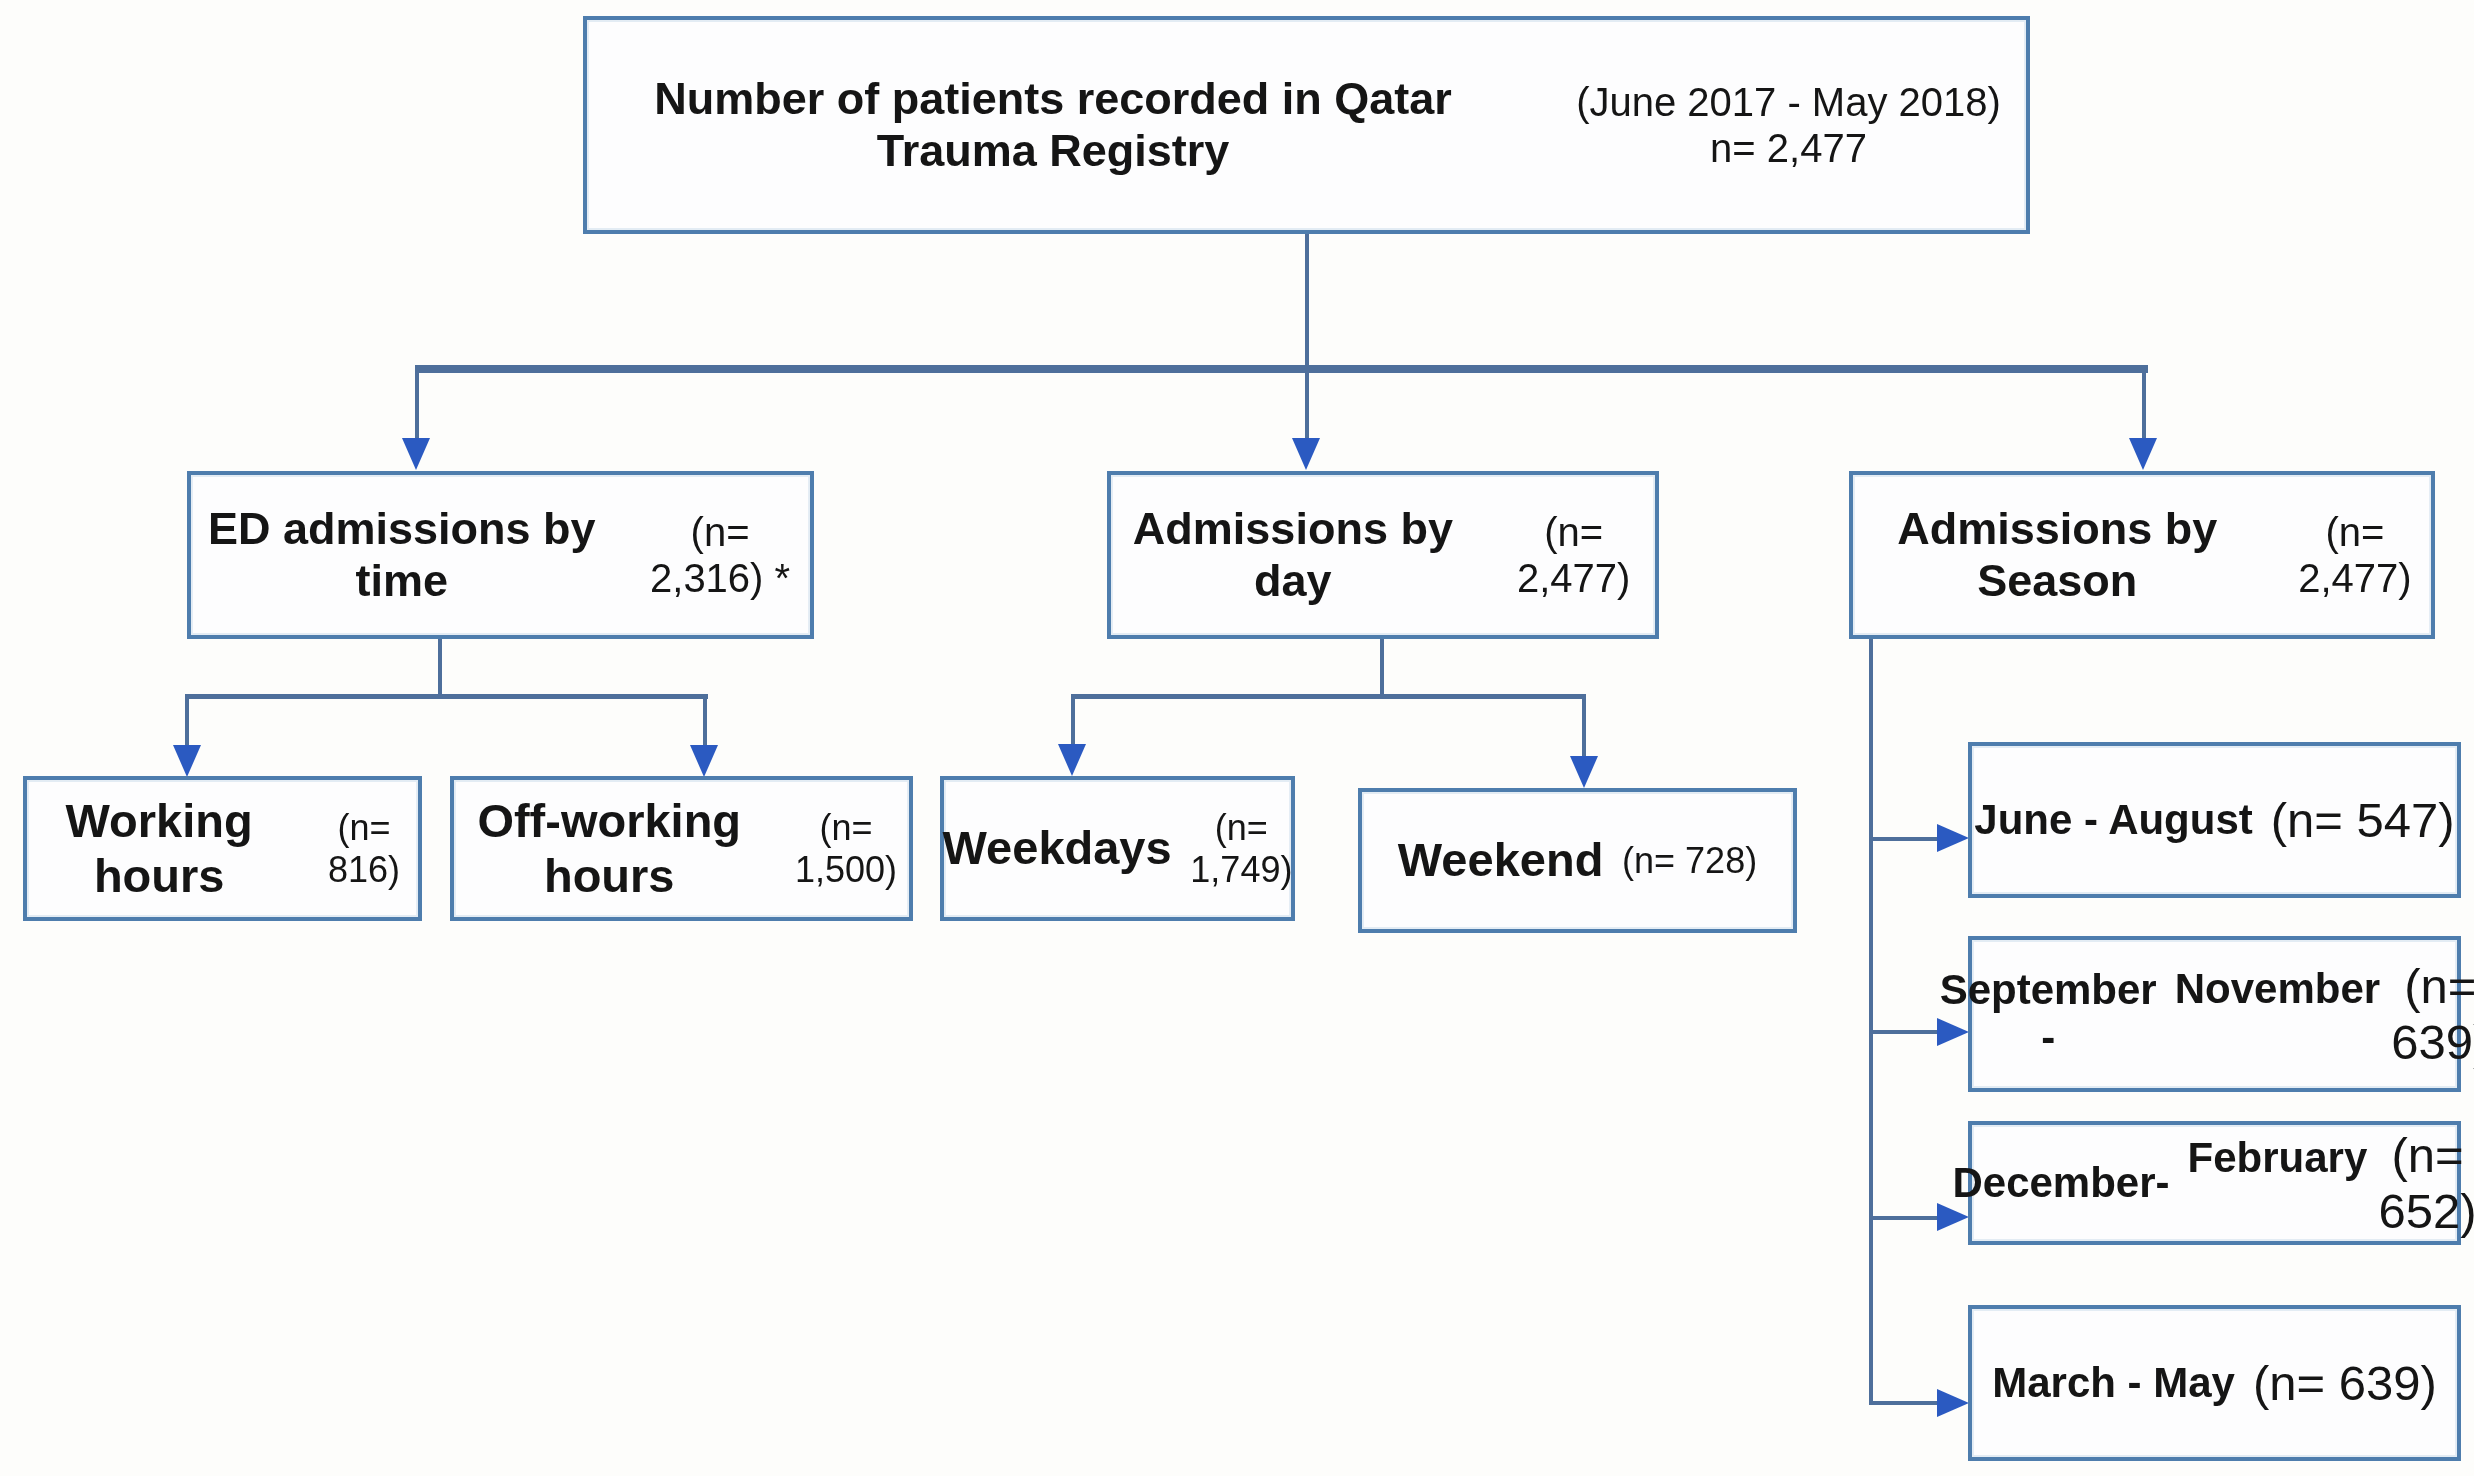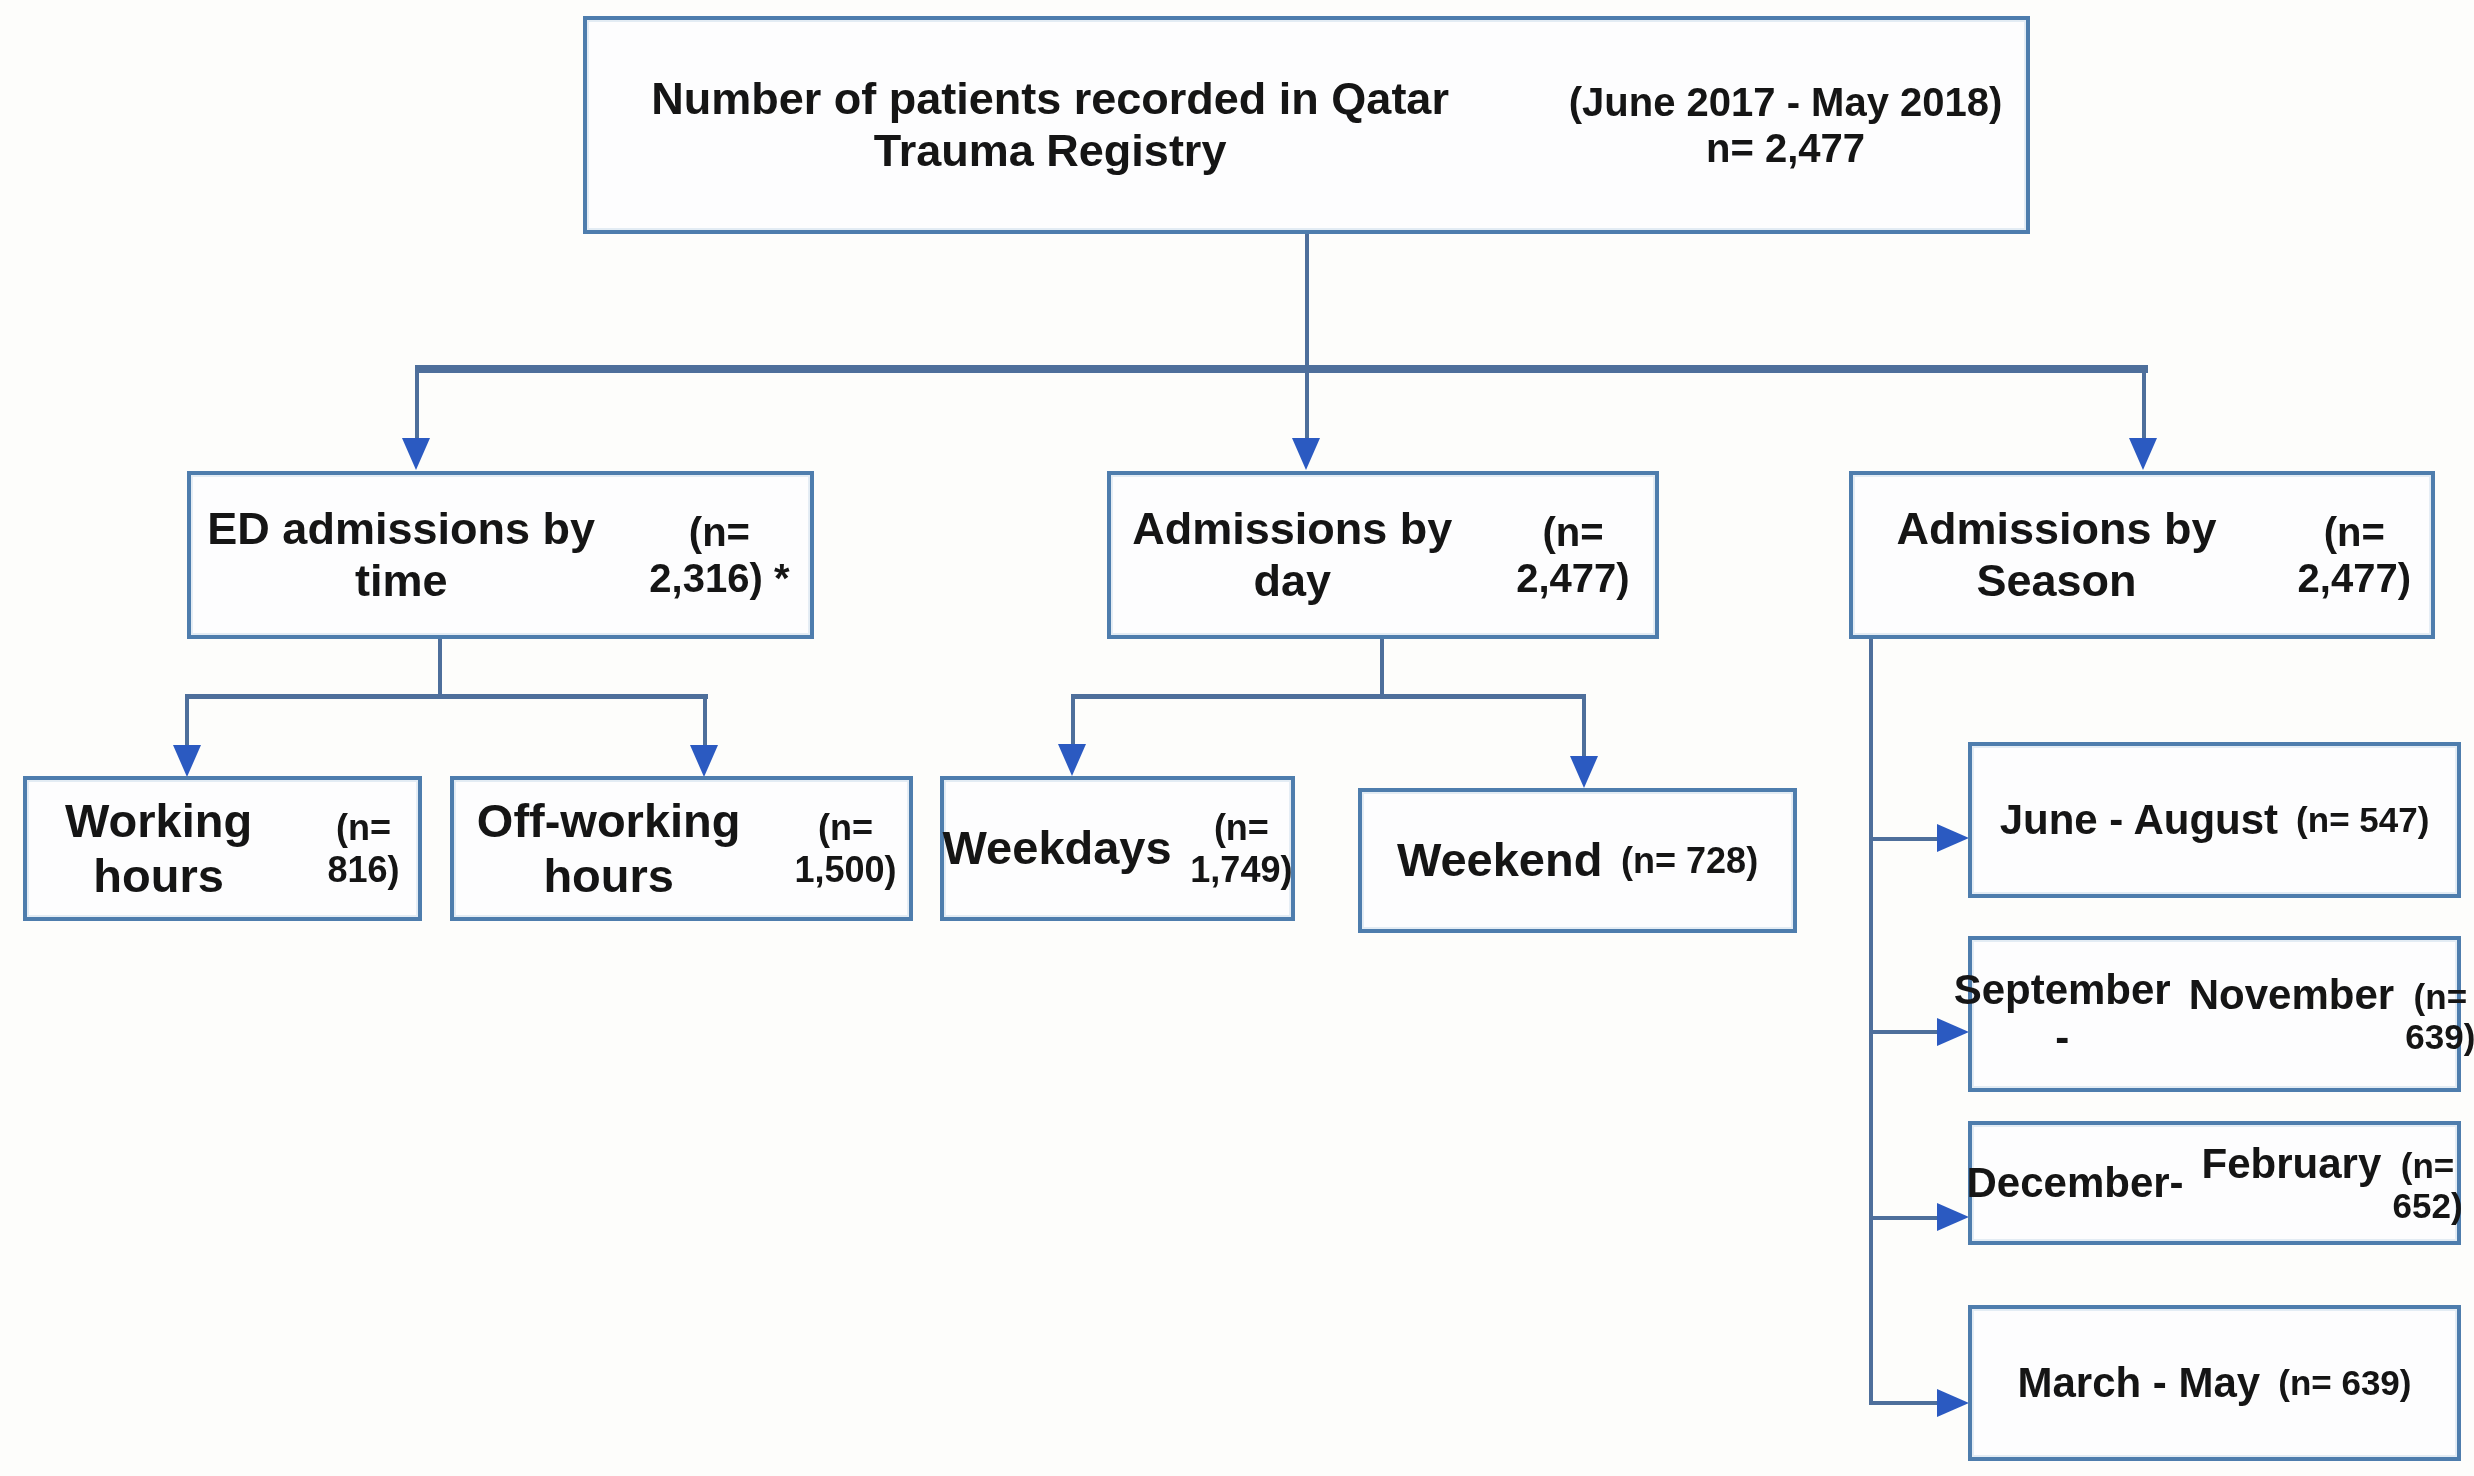--- a/index.html
+++ b/index.html
@@ -28,33 +28,33 @@
     border-left:32px solid var(--arrow);}
   .box{
     position:absolute;box-sizing:border-box;
     border:4.4px solid var(--border);
     background:var(--boxfill);
     box-shadow:inset 0 0 0 1.9px #e3ecf4;
     display:flex;flex-direction:row;align-items:center;justify-content:center;
     text-align:center;line-height:1.15;
   }
   .name{font-weight:700;}
-  .cnt{font-weight:700;}
+  .cnt{font-weight:400;}
   .root{gap:32px;}
   .root .name{font-size:45px;}
   .root .cnt{font-size:40px;}
   .lv2{gap:17.5px;}
   .lv2 .name{font-size:45px;}
   .lv2 .cnt{font-size:40px;}
   .lv3{gap:18.7px;}
   .lv3 .name{font-size:47px;}
   .lv3 .cnt{font-size:36px;}
   .sea{gap:18px;text-align:center;}
   .sea .name{font-size:42px;}
-  .sea .cnt{font-size:35px;}
+  .sea .cnt{font-size:49px;}
   .sea .line2{display:flex;align-items:baseline;justify-content:center;}
   .sea .line2 .cnt{margin-left:11.2px;}
 </style>
 </head>
 <body>
 
 <div class="stage">
 
   <div class="ln" style="left:1305px;top:233px;width:3.7px;height:135px"></div>
   <div class="ln" style="left:415px;top:365px;width:1733px;height:7.5px"></div>

